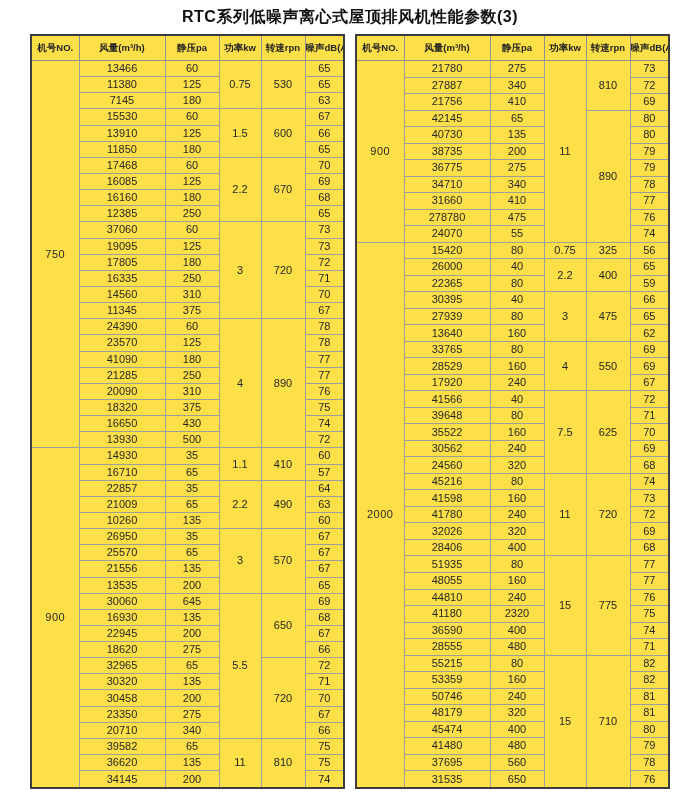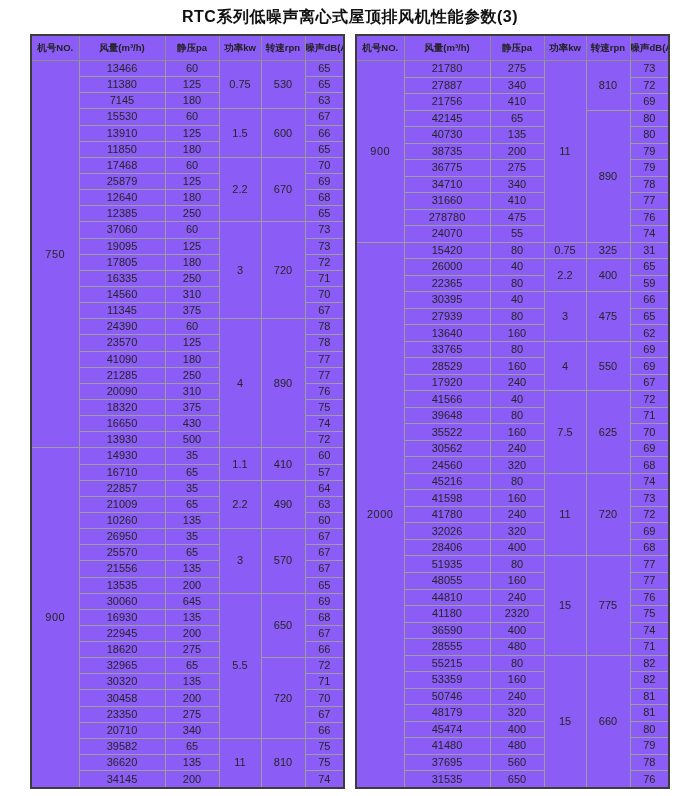--- a/index.html
+++ b/index.html
@@ -14,21 +14,21 @@
     padding-top:7px;letter-spacing:0.5px;color:#111;
   }
   .tables-wrap{
     display:flex;justify-content:center;gap:10px;
     margin-top:6px;
   }
   table.perf{
     border-collapse:collapse;table-layout:fixed;
     width:313px;height:755px;
     border:2px solid #3c3c3c;
-    background:#8b5cf6;
+    background:#fde047;
   }
   table.perf th{
     border:1px solid #8f8f8f;
     font-size:9.5px;font-weight:600;color:#222;
     height:24px;padding:0;text-align:center;
     white-space:nowrap;overflow:hidden;
   }
   table.perf td{
     border:1px solid #9d9d9d;
     font-size:11px;padding:0;text-align:center;
@@ -100,26 +100,26 @@
             <td>65</td>
           </tr>
           <tr>
             <td>17468</td>
             <td>60</td>
             <td class="power-cell" rowspan="4">2.2</td>
             <td class="speed-cell" rowspan="4">670</td>
             <td>70</td>
           </tr>
           <tr>
-            <td>25879</td>
+            <td>16085</td>
             <td>125</td>
             <td>69</td>
           </tr>
           <tr>
-            <td>12640</td>
+            <td>16160</td>
             <td>180</td>
             <td>68</td>
           </tr>
           <tr>
             <td>12385</td>
             <td>250</td>
             <td>65</td>
           </tr>
           <tr>
             <td>37060</td>
@@ -392,21 +392,21 @@
             <td>24070</td>
             <td>55</td>
             <td>74</td>
           </tr>
           <tr>
             <td class="machine-no" rowspan="33">2000</td>
             <td>15420</td>
             <td>80</td>
             <td class="power-cell" rowspan="1">0.75</td>
             <td class="speed-cell" rowspan="1">325</td>
-            <td>31</td>
+            <td>56</td>
           </tr>
           <tr>
             <td>26000</td>
             <td>40</td>
             <td class="power-cell" rowspan="2">2.2</td>
             <td class="speed-cell" rowspan="2">400</td>
             <td>65</td>
           </tr>
           <tr>
             <td>22365</td>
@@ -530,21 +530,21 @@
           </tr>
           <tr>
             <td>28555</td>
             <td>480</td>
             <td>71</td>
           </tr>
           <tr>
             <td>55215</td>
             <td>80</td>
             <td class="power-cell" rowspan="8">15</td>
-            <td class="speed-cell" rowspan="8">660</td>
+            <td class="speed-cell" rowspan="8">710</td>
             <td>82</td>
           </tr>
           <tr>
             <td>53359</td>
             <td>160</td>
             <td>82</td>
           </tr>
           <tr>
             <td>50746</td>
             <td>240</td>

